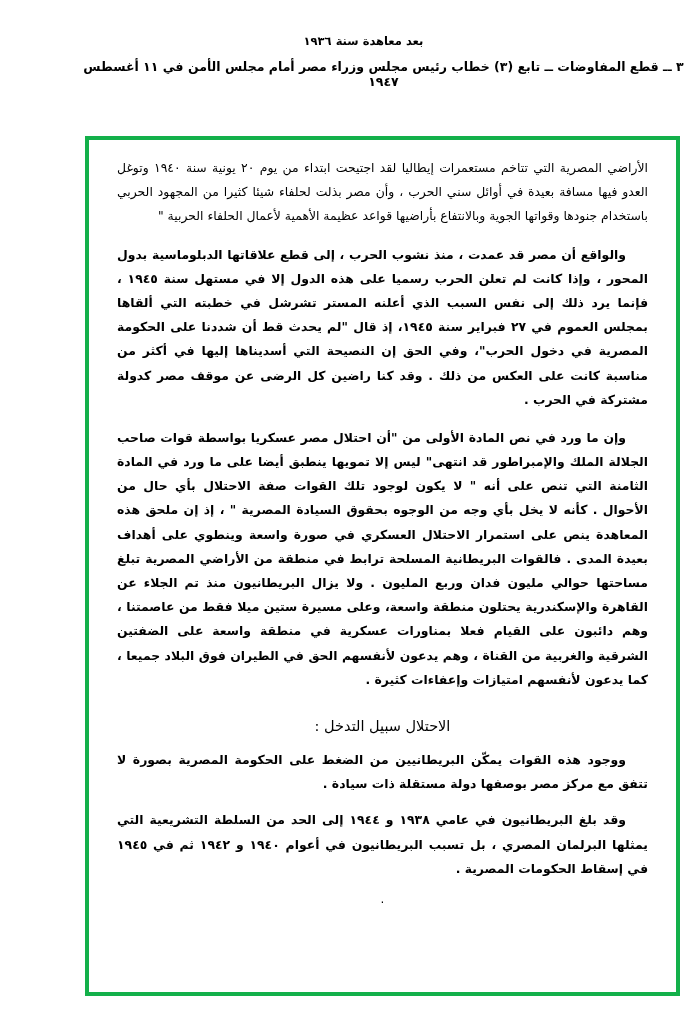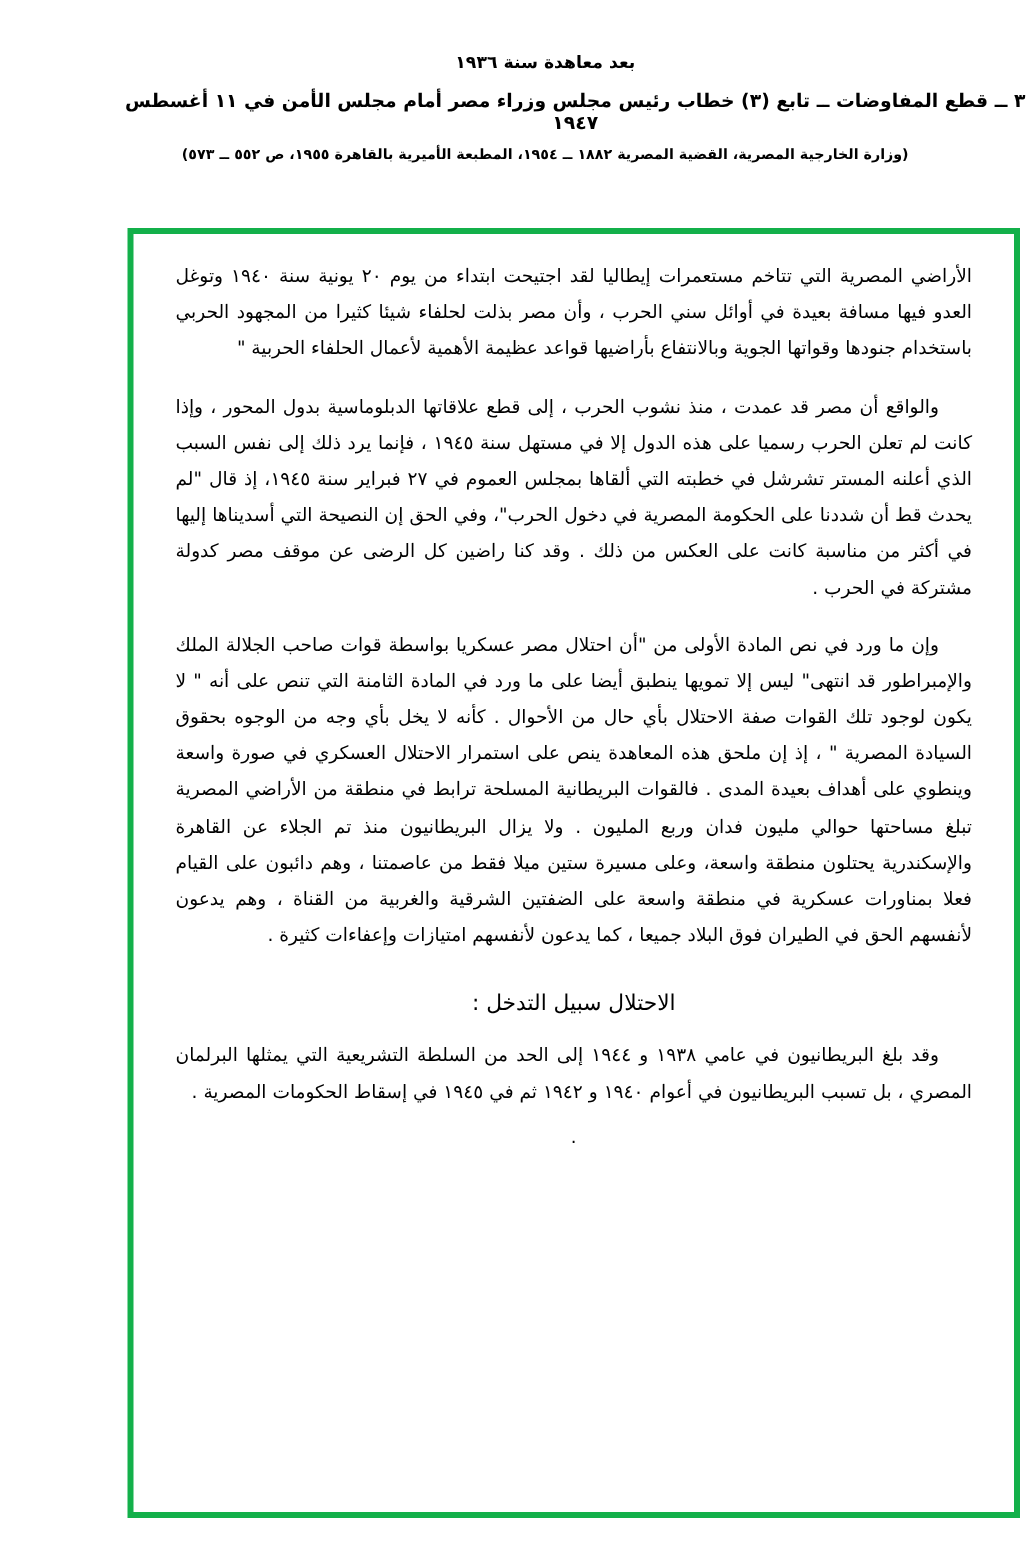--- a/index.html
+++ b/index.html
@@ -46,21 +46,21 @@
   }
   .header .line-3 {
     font-size: 9.5px;
     margin-bottom: 0;
   }
 
   
   .frame {
     position: absolute;
     left: 47px;
-    top: 152px;
+    top: 136px;
     width: 595px;
     height: 860px;
     border: 4px solid #13b04a;
     box-sizing: border-box;
     background: #ffffff;
   }
   .frame-inner {
     padding: 16px 28px 10px 28px;
     box-sizing: border-box;
     direction: rtl;
@@ -70,20 +70,21 @@
   p.para {
     margin: 0 0 14px 0;
     font-size: 12.4px;
     line-height: 1.95;
     text-align: justify;
     text-justify: inter-word;
     direction: rtl;
   }
   p.para.indent {
     text-indent: 22px;
+    font-weight: bold;
   }
   p.para.tight {
     margin-bottom: 12px;
   }
 
   h2.section {
     margin: 20px 0 14px 0;
     font-size: 14.5px;
     font-weight: normal;
     text-align: center;
@@ -102,35 +103,35 @@
   }
 </style>
 </head>
 <body>
 
 <div class="page">
 
   <div class="header">
     <span class="line line-1">بعد معاهدة سنة ١٩٣٦</span>
     <span class="line line-2">٣ ــ قطع المفاوضات ــ تابع (٣) خطاب رئيس مجلس وزراء مصر أمام مجلس الأمن في ١١ أغسطس ١٩٤٧</span>
-    <span class="line line-3">(وزارة الخارجية المصرية، القضية المصرية ١٨٨٢ ــ ١٩٥٤، المطبعة الأميرية بالقاهرة ١٩٥٥، ص ٥٥٢ ــ ٥٧٣)</span>
   </div>
 
   <div class="frame">
     <div class="frame-inner">
 
       <p class="para">الأراضي المصرية التي تتاخم مستعمرات إيطاليا لقد اجتيحت ابتداء من يوم ٢٠ يونية سنة ١٩٤٠ وتوغل العدو فيها مسافة بعيدة في أوائل سني الحرب ، وأن مصر بذلت لحلفاء شيئا كثيرا من المجهود الحربي باستخدام جنودها وقواتها الجوية وبالانتفاع بأراضيها قواعد عظيمة الأهمية لأعمال الحلفاء الحربية "</p>
 
       <p class="para indent">والواقع أن مصر قد عمدت ، منذ نشوب الحرب ، إلى قطع علاقاتها الدبلوماسية بدول المحور ، وإذا كانت لم تعلن الحرب رسميا على هذه الدول إلا في مستهل سنة ١٩٤٥ ، فإنما يرد ذلك إلى نفس السبب الذي أعلنه المستر تشرشل في خطبته التي ألقاها بمجلس العموم في ٢٧ فبراير سنة ١٩٤٥، إذ قال "لم يحدث قط أن شددنا على الحكومة المصرية في دخول الحرب"، وفي الحق إن النصيحة التي أسديناها إليها في أكثر من مناسبة كانت على العكس من ذلك . وقد كنا راضين كل الرضى عن موقف مصر كدولة مشتركة في الحرب .</p>
 
 
       <p class="para indent">وإن ما ورد في نص المادة الأولى من "أن احتلال مصر عسكريا بواسطة قوات صاحب الجلالة الملك والإمبراطور قد انتهى" ليس إلا تمويها ينطبق أيضا على ما ورد في المادة الثامنة التي تنص على أنه " لا يكون لوجود تلك القوات صفة الاحتلال بأي حال من الأحوال . كأنه لا يخل بأي وجه من الوجوه بحقوق السيادة المصرية " ، إذ إن ملحق هذه المعاهدة ينص على استمرار الاحتلال العسكري في صورة واسعة وينطوي على أهداف بعيدة المدى . فالقوات البريطانية المسلحة ترابط في منطقة من الأراضي المصرية تبلغ مساحتها حوالي مليون فدان وربع المليون . ولا يزال البريطانيون منذ تم الجلاء عن القاهرة والإسكندرية يحتلون منطقة واسعة، وعلى مسيرة ستين ميلا فقط من عاصمتنا ، وهم دائبون على القيام فعلا بمناورات عسكرية في منطقة واسعة على الضفتين الشرقية والغربية من القناة ، وهم يدعون لأنفسهم الحق في الطيران فوق البلاد جميعا ، كما يدعون لأنفسهم امتيازات وإعفاءات كثيرة .</p>
 
       <h2 class="section second">الاحتلال سبيل التدخل :</h2>
 
+      <p class="para indent tight">ووجود هذه القوات يمكّن البريطانيين من الضغط على الحكومة المصرية بصورة لا تتفق مع مركز مصر بوصفها دولة مستقلة ذات سيادة .</p>
 
       <p class="para indent tight">وقد بلغ البريطانيون في عامي ١٩٣٨ و ١٩٤٤ إلى الحد من السلطة التشريعية التي يمثلها البرلمان المصري ، بل تسبب البريطانيون في أعوام ١٩٤٠ و ١٩٤٢ ثم في ١٩٤٥ في إسقاط الحكومات المصرية .</p>
 
       <p class="dot-line">.</p>
 
     </div>
   </div>
 
 </div>
 

